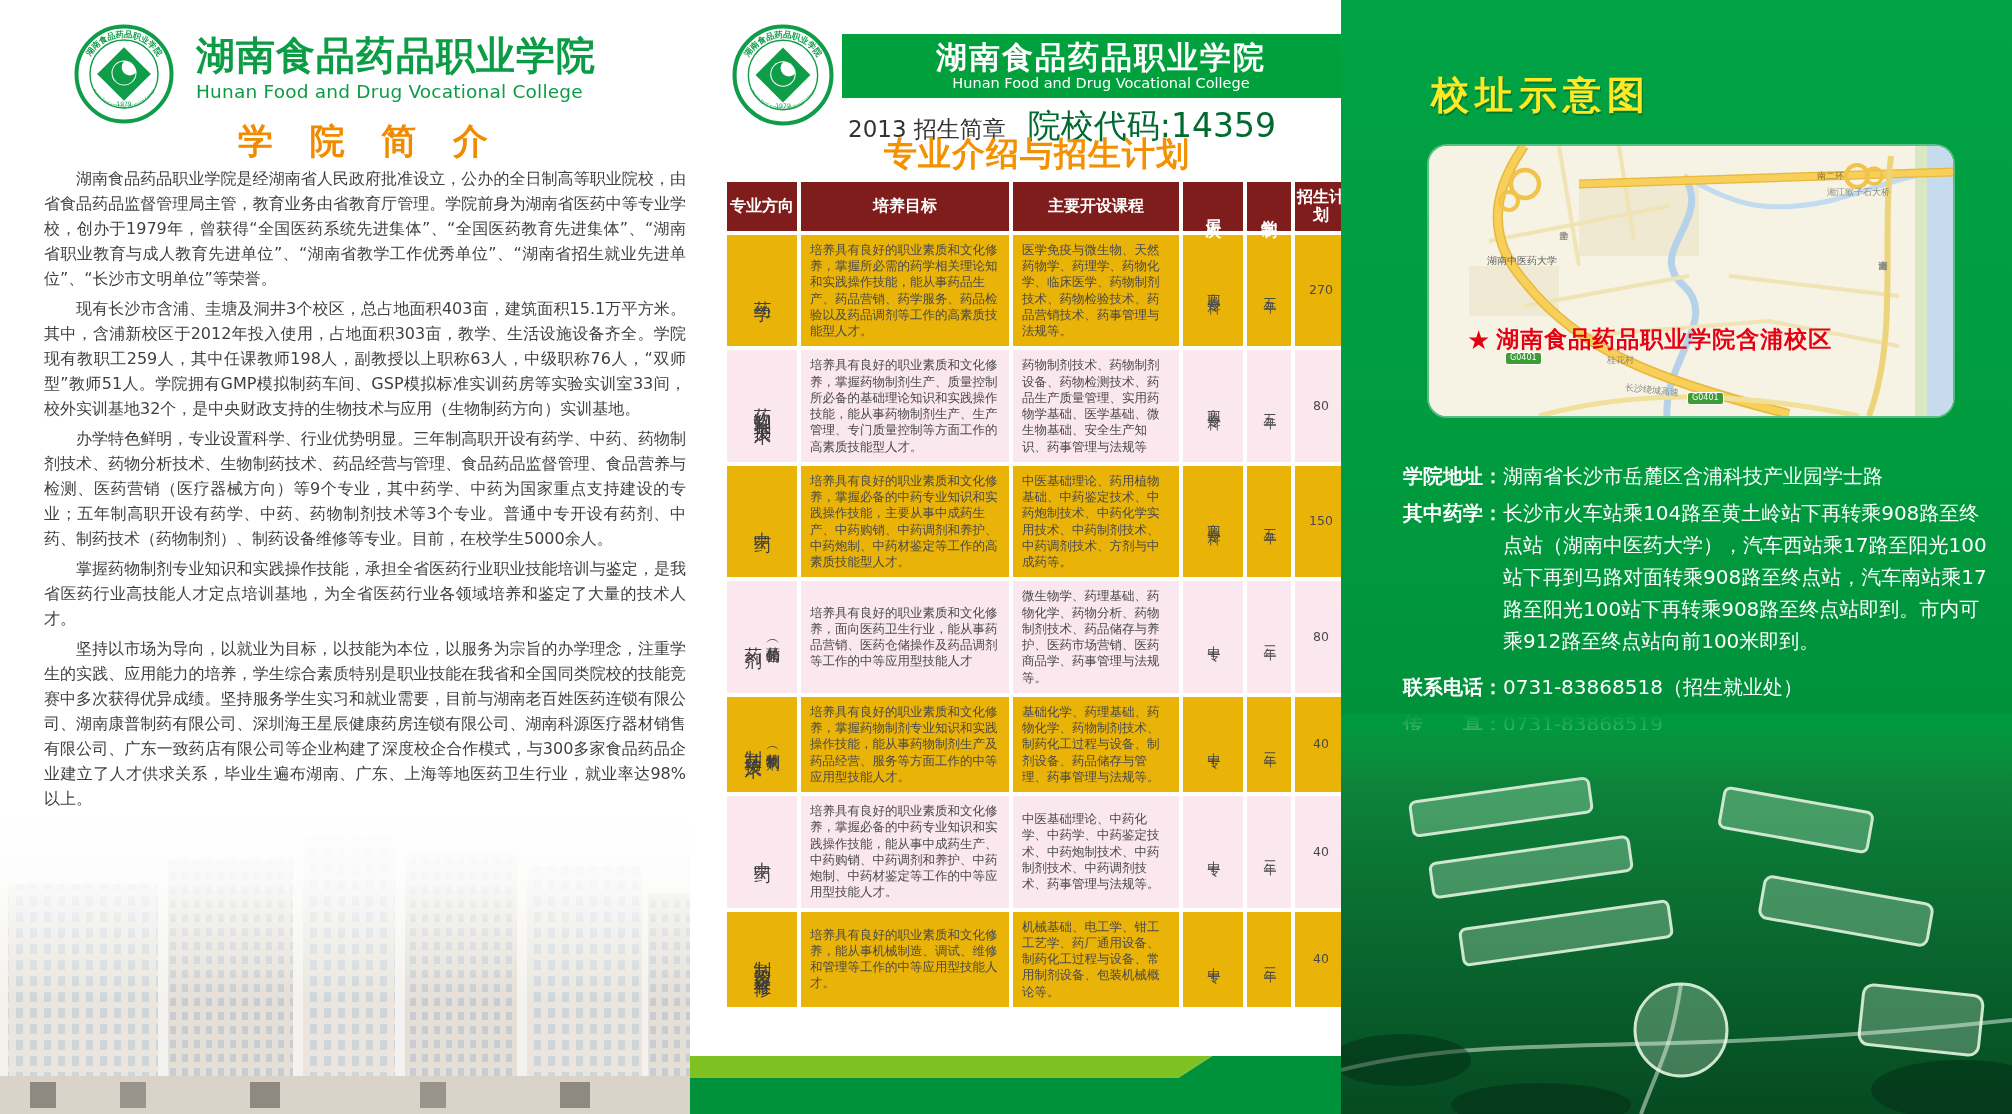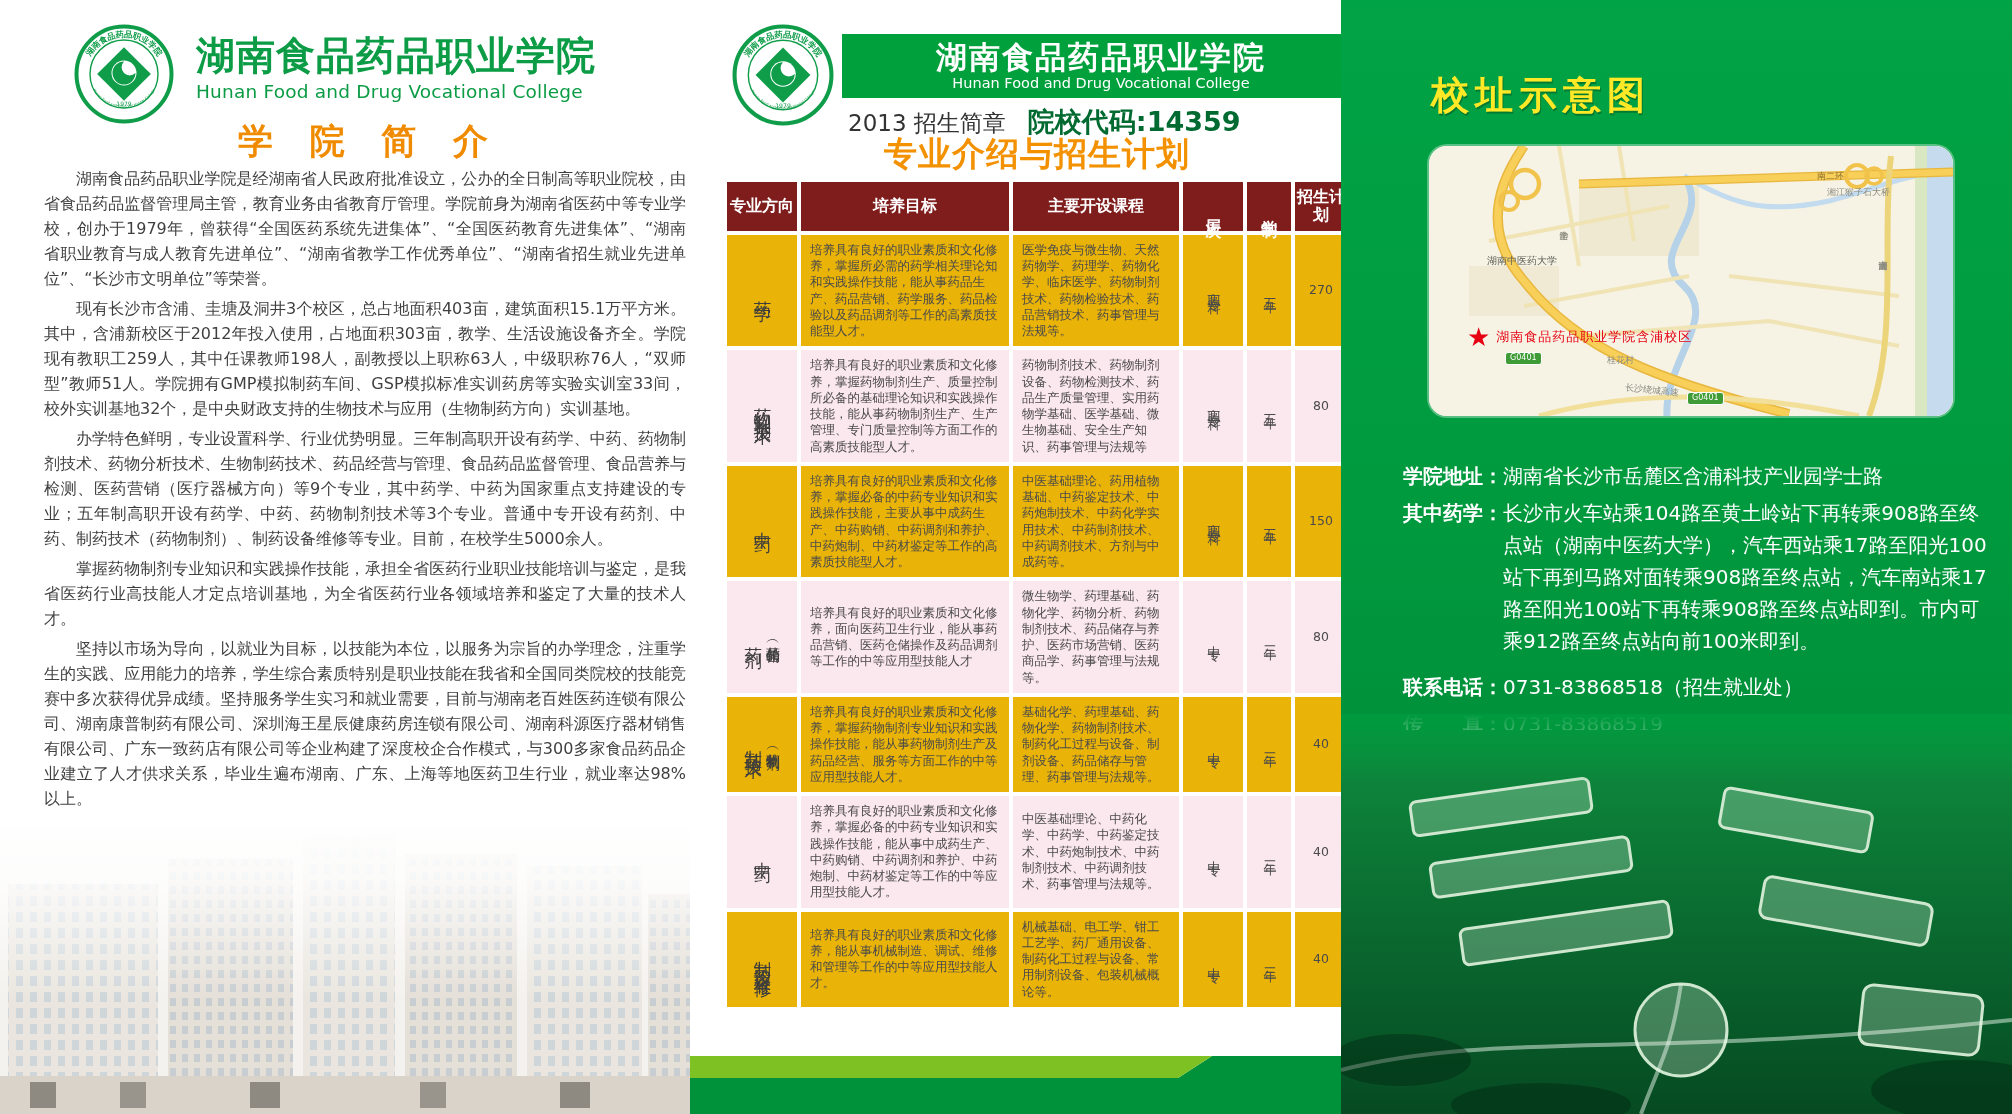--- a/index.html
+++ b/index.html
@@ -30,21 +30,21 @@
     background:linear-gradient(180deg,#ffffff 0%,rgba(255,255,255,.82) 22%,rgba(255,255,255,0) 62%);}
 
   
   #mid-logo{position:absolute;left:42px;top:24px;width:102px;height:102px;}
   #mid-banner{position:absolute;left:152px;top:34px;width:518px;height:64px;background:#00a03c;
     display:flex;flex-direction:column;align-items:center;justify-content:center;color:#fff;}
   #mid-banner .cn{font-size:31px;font-weight:bold;letter-spacing:2px;line-height:1.05;}
   #mid-banner .en{font-size:14.5px;margin-top:2px;}
   #mid-codeline{position:absolute;left:158px;top:104px;width:512px;display:flex;align-items:baseline;gap:22px;}
   #mid-codeline .year{color:#333;font-size:23px;}
-  #mid-codeline .code{color:#006a30;font-size:27px;font-weight:bold;}
+  #mid-codeline .code{color:#006a30;font-size:33px;font-weight:normal;}
   #mid-section-title{position:absolute;left:33px;top:132px;width:628px;text-align:center;
     color:#f39100;font-size:33px;font-weight:bold;letter-spacing:1px;}
   #major-table{position:absolute;left:33px;top:178px;width:628px;border-collapse:separate;border-spacing:4px;
     table-layout:fixed;background:#fff;}
   #major-table th{background:#7f1d1d;color:#ffffff;font-size:16px;font-weight:bold;
     padding:6px 2px;line-height:1.15;vertical-align:middle;}
   #major-table td{color:#4a4a4a;font-size:12.5px;line-height:1.3;padding:7px 9px;vertical-align:middle;}
   tr.tone-y td{background:#eab308;}
   tr.tone-p td{background:#fbe7ee;}
   .cell-center{text-align:center;padding:4px 2px !important;}
@@ -62,21 +62,21 @@
   #map-card{position:absolute;left:88px;top:146px;width:524px;height:270px;border-radius:18px;
     overflow:hidden;background:#f6f2e4;box-shadow:0 0 0 2px rgba(255,255,255,.35);}
   #map-card svg{display:block;}
   .map-label{position:absolute;color:#8c8c80;font-size:9px;white-space:nowrap;}
   .map-label.dark{color:#5f5f57;font-size:10px;}
   .map-label.vert{writing-mode:vertical-rl;}
   .road-badge{position:absolute;background:#3f9b35;color:#fff;font-size:8px;padding:1px 4px;
     border-radius:3px;border:1px solid #fff;line-height:1.1;}
   #map-star-row{position:absolute;left:38px;top:178px;display:flex;align-items:center;gap:6px;}
   #map-star-row .star{color:#e60012;font-size:26px;line-height:1;}
-  #map-star-row .star-text{color:#e60012;font-size:13px;font-weight:normal;letter-spacing:1px;}
+  #map-star-row .star-text{color:#e60012;font-size:23px;font-weight:bold;letter-spacing:1px;}
   #right-info{position:absolute;left:62px;top:460px;width:592px;color:#ffffff;}
   .info-row{display:flex;font-size:20px;line-height:32px;margin-bottom:5px;}
   .info-row .lbl{font-weight:bold;white-space:nowrap;flex:0 0 auto;}
   .info-row .val{flex:1;}
   .info-row.gap-top{margin-top:14px;}
   #right-photo{position:absolute;left:0;bottom:0;width:671px;height:384px;}
   #right-photo-fade{position:absolute;left:0;bottom:330px;width:671px;height:70px;
     background:linear-gradient(180deg,#009a3e 0%,rgba(0,154,62,0) 100%);}
 </style>
 </head>

